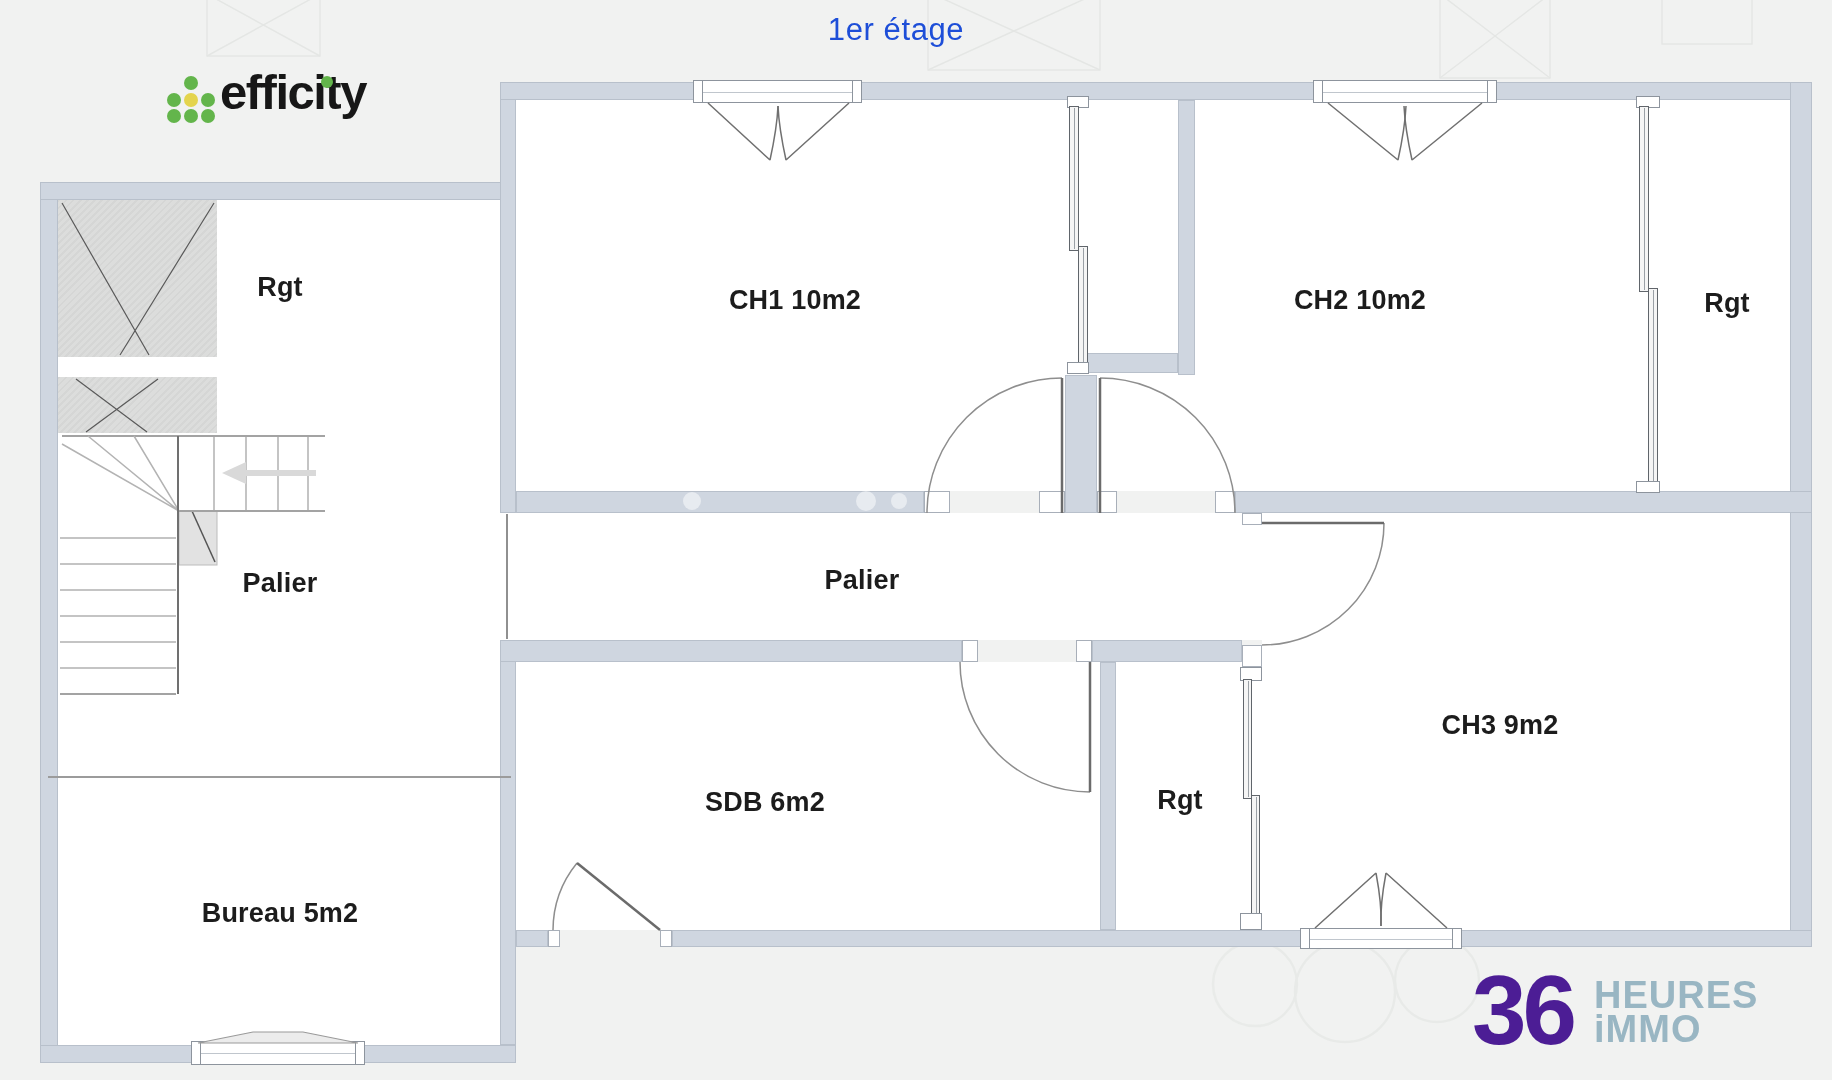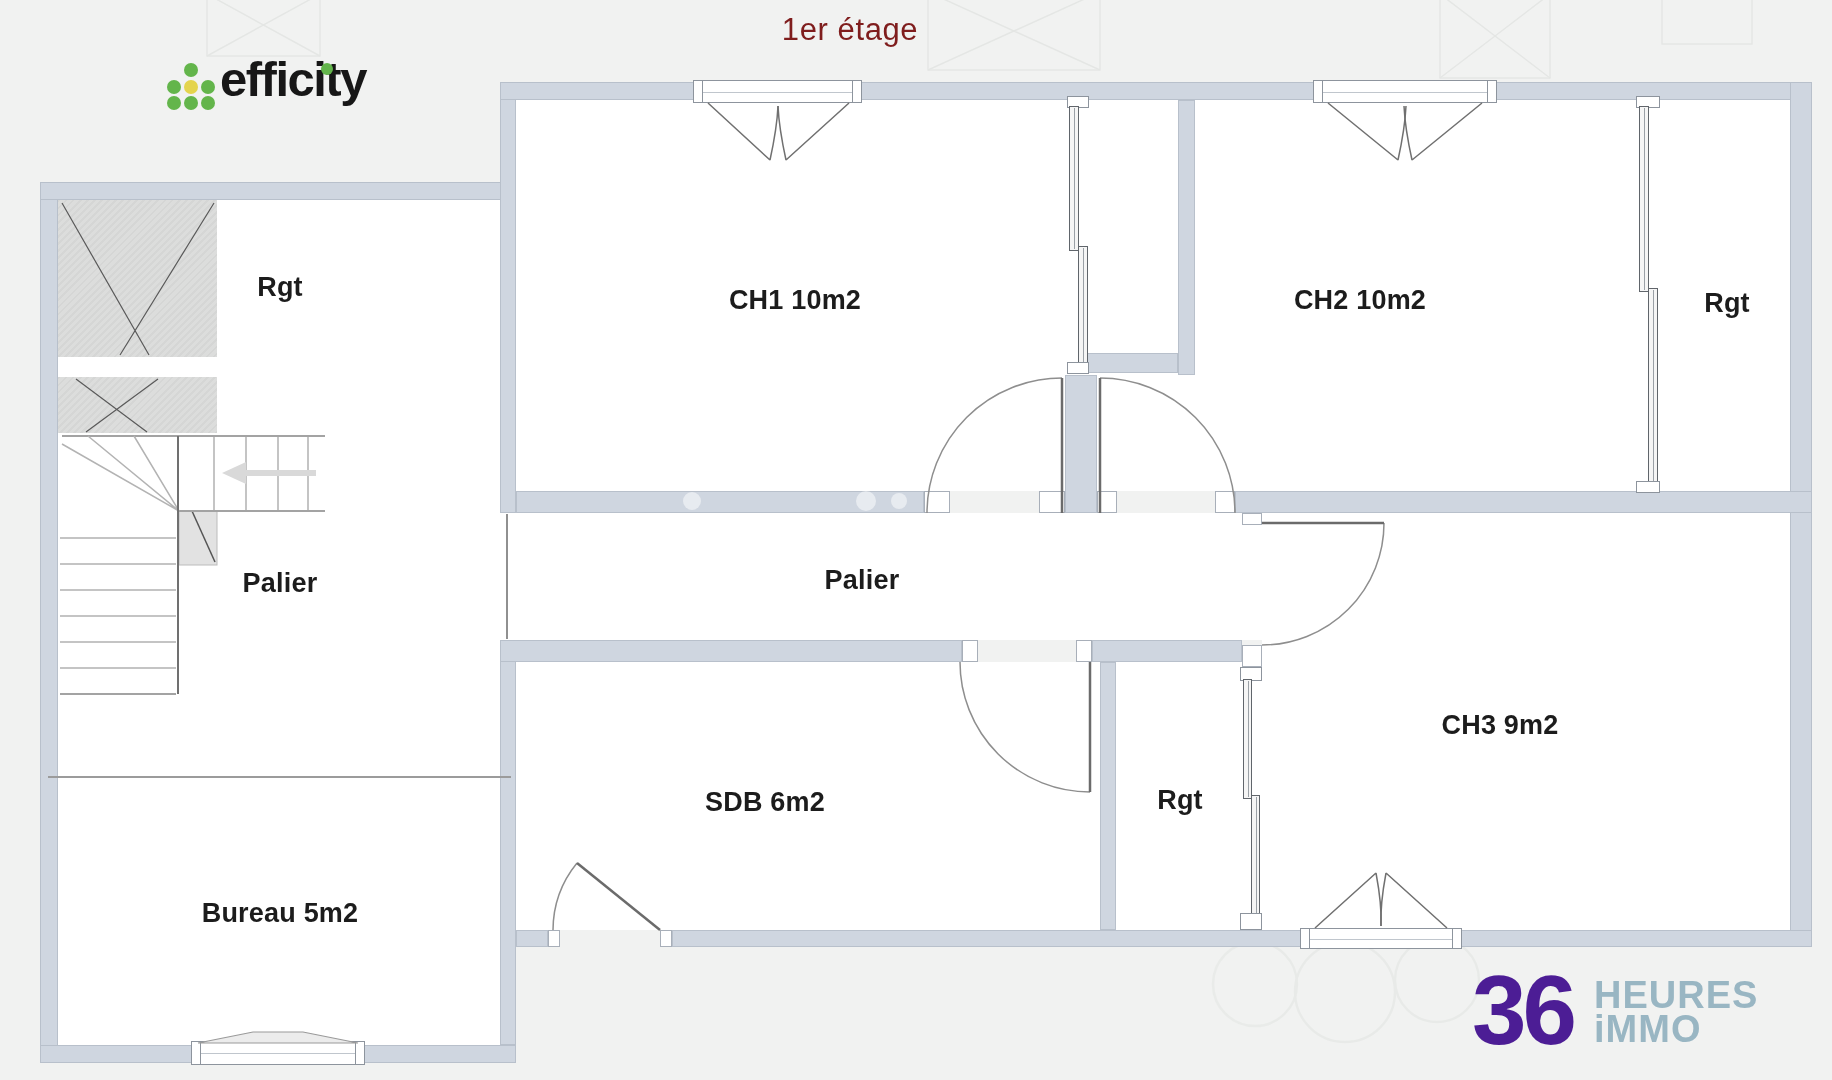--- a/index.html
+++ b/index.html
@@ -10,25 +10,25 @@
   .jamb{position:absolute;background:#ffffff;border:1px solid #a8afb9;box-sizing:border-box;}
   .win{position:absolute;background:#ffffff;border:1px solid #8d949d;box-sizing:border-box;}
   .win:after{content:"";position:absolute;left:1px;right:1px;top:50%;border-top:1px solid #c0c6cd;}
   .slide-panel{position:absolute;background:#f5f5f5;border:1px solid #60656b;box-sizing:border-box;}
   .slide-panel:after{content:"";position:absolute;top:1px;bottom:1px;left:50%;border-left:1px solid #9aa0a6;}
   .cap{position:absolute;background:#ffffff;border:1px solid #8d949d;box-sizing:border-box;}
   .shade{position:absolute;background:#dcdddc;
          background-image:repeating-linear-gradient(135deg,rgba(0,0,0,.03) 0 2px,transparent 2px 5px);}
   .room-label{position:absolute;transform:translate(-50%,-50%);font-weight:bold;
               font-size:27px;color:#1c1c1c;letter-spacing:.2px;white-space:nowrap;}
-  .plan-title{position:absolute;left:850px;top:30px;transform:translate(-50%,-50%);
-              font-size:31px;color:#7f1d1d;letter-spacing:.6px;white-space:nowrap;}
+  .plan-title{position:absolute;left:896px;top:30px;transform:translate(-50%,-50%);
+              font-size:31px;color:#1d4ed8;letter-spacing:.6px;white-space:nowrap;}
   .svg-abs{position:absolute;left:0;top:0;}
   
-  .efficity{position:absolute;left:162px;top:43px;width:230px;height:70px;text-decoration:underline;}
+  .efficity{position:absolute;left:162px;top:56px;width:230px;height:70px;text-decoration:underline;}
   .efficity .word{position:absolute;left:58px;top:8px;font-size:49px;line-height:56px;
                   font-weight:bold;letter-spacing:-1.5px;color:#171717;}
   .efficity .tittle{position:absolute;left:159px;top:20px;width:12px;height:12px;border-radius:50%;}
   
   .hi-logo{position:absolute;left:1472px;top:962px;display:flex;align-items:flex-start;}
   .hi-logo .big{font-size:98px;line-height:96px;font-weight:bold;letter-spacing:-4px;color:#4c1d95;}
   .hi-logo .col{margin-left:21px;margin-top:16px;}
   .hi-logo .l1,.hi-logo .l2{font-size:38px;line-height:34px;font-weight:bold;letter-spacing:1px;color:#99b6c3;}
 </style>
 </head>

